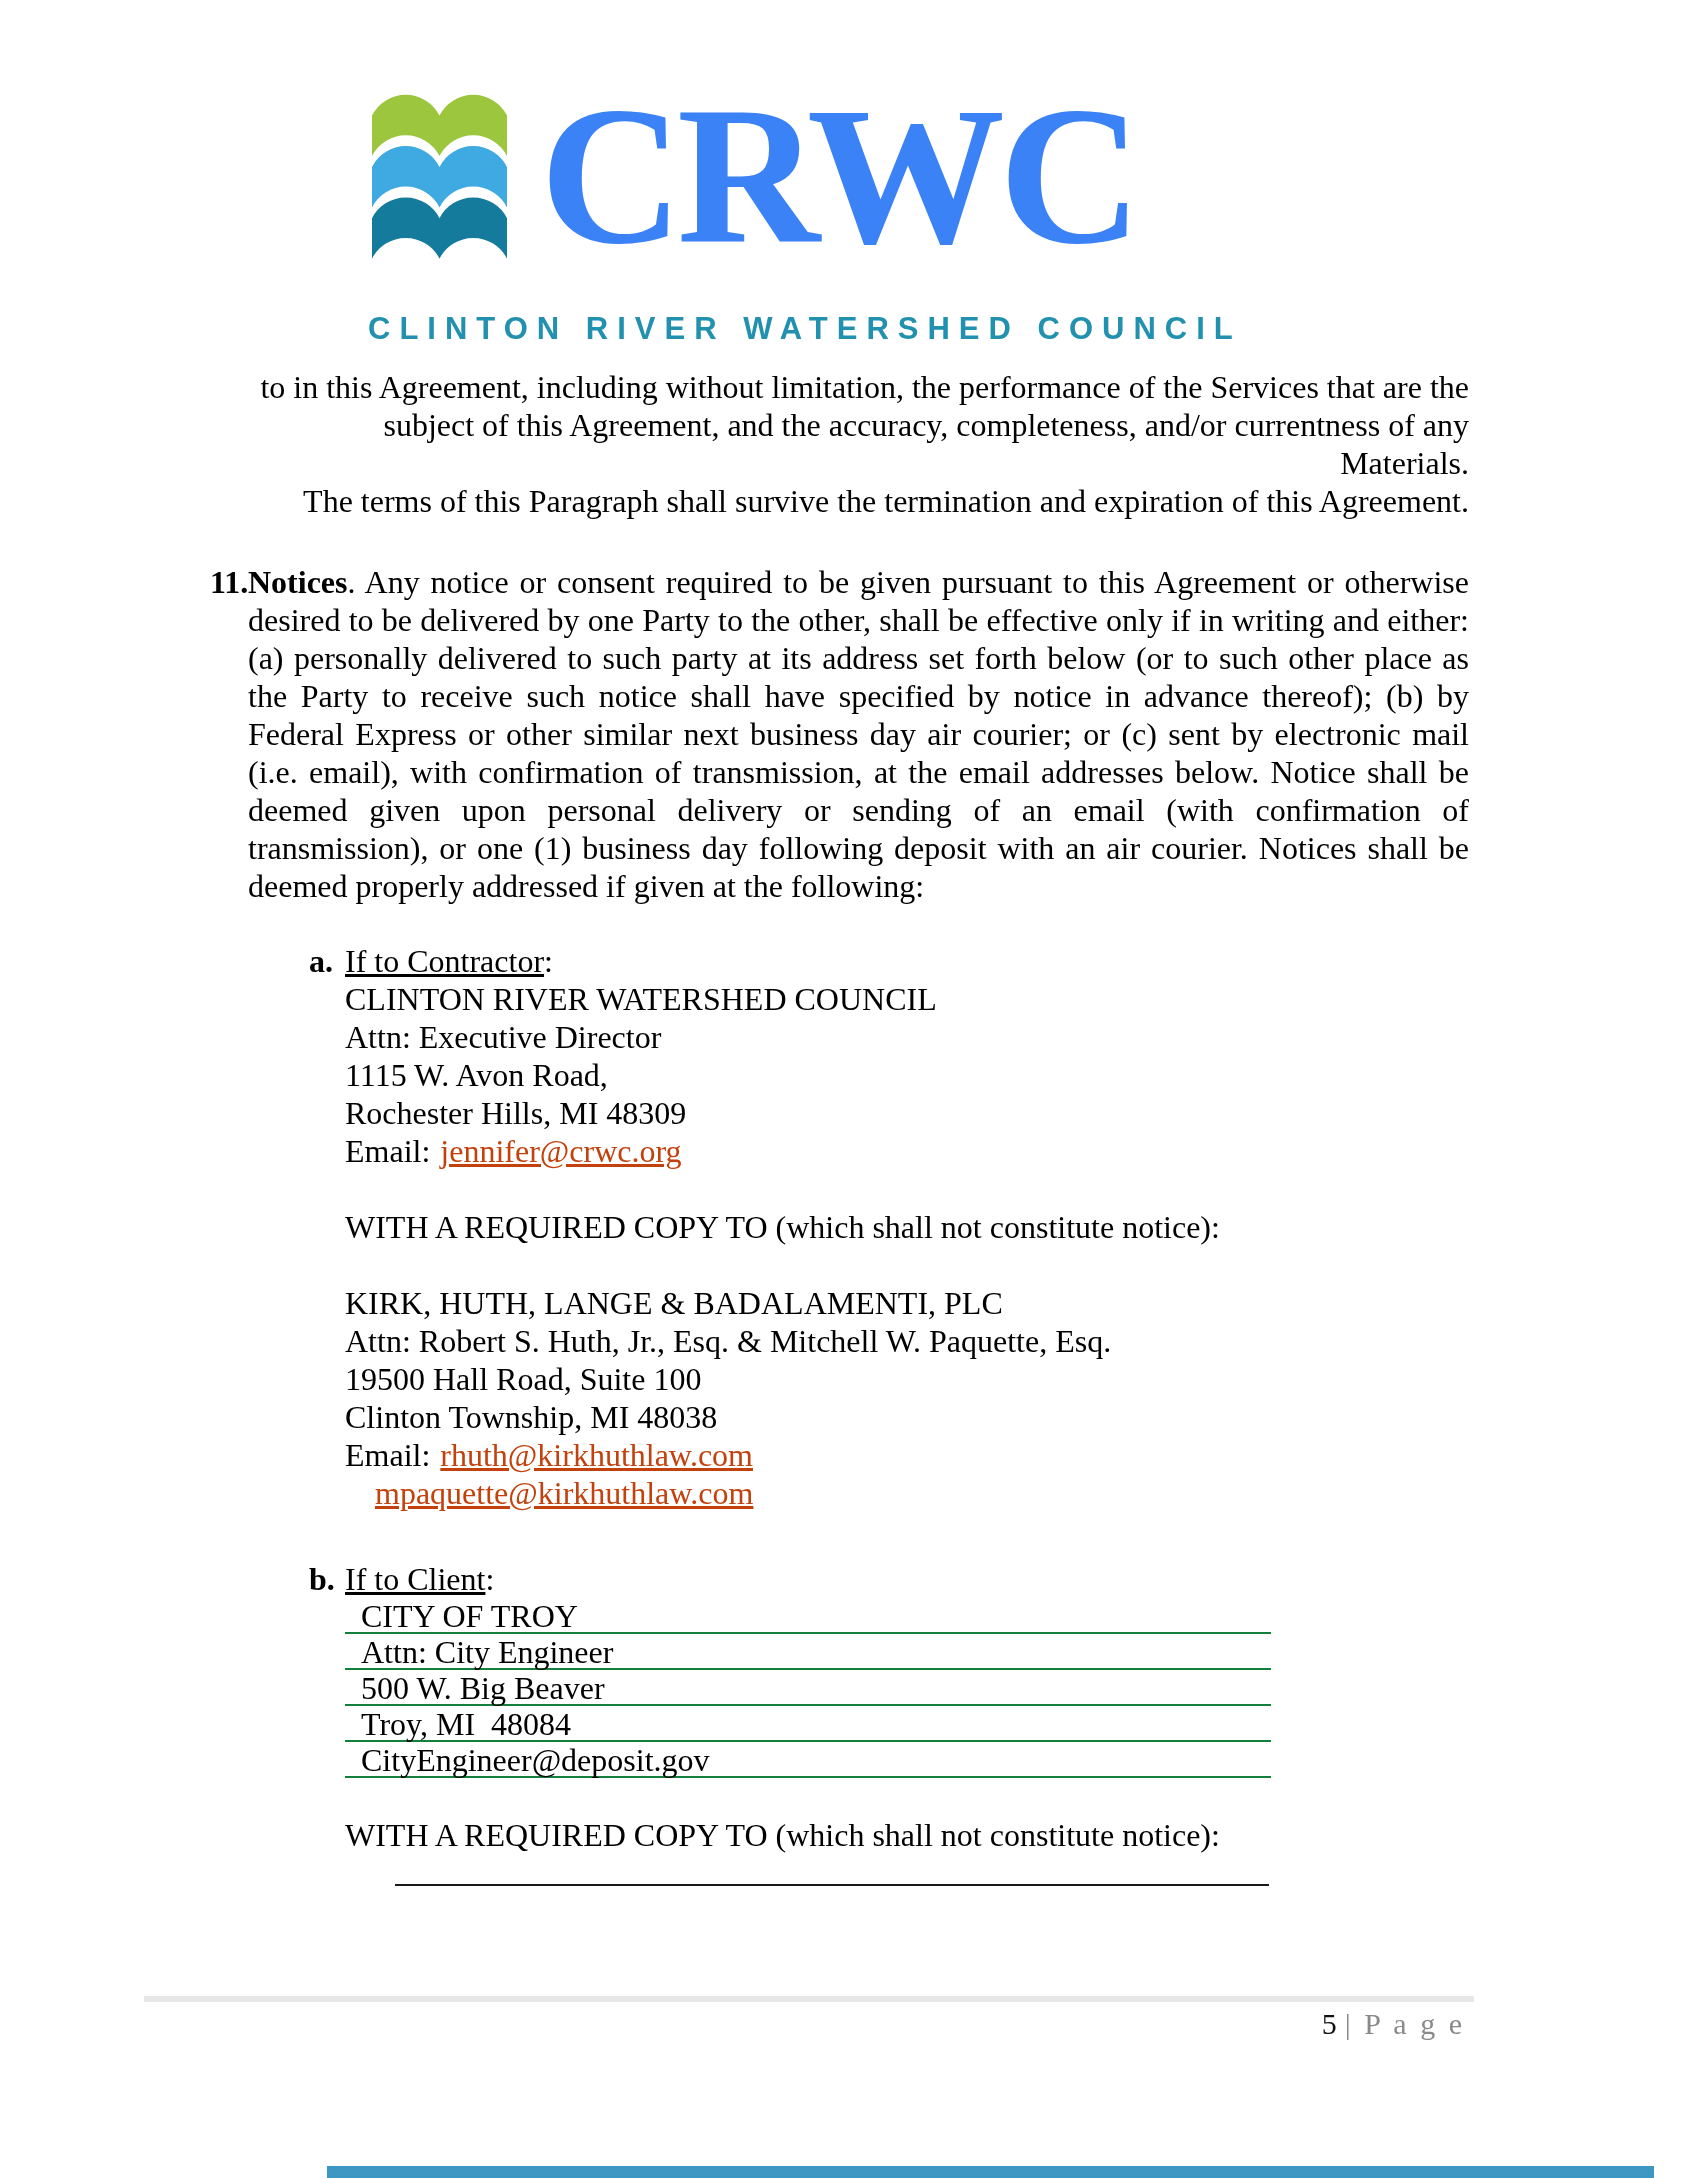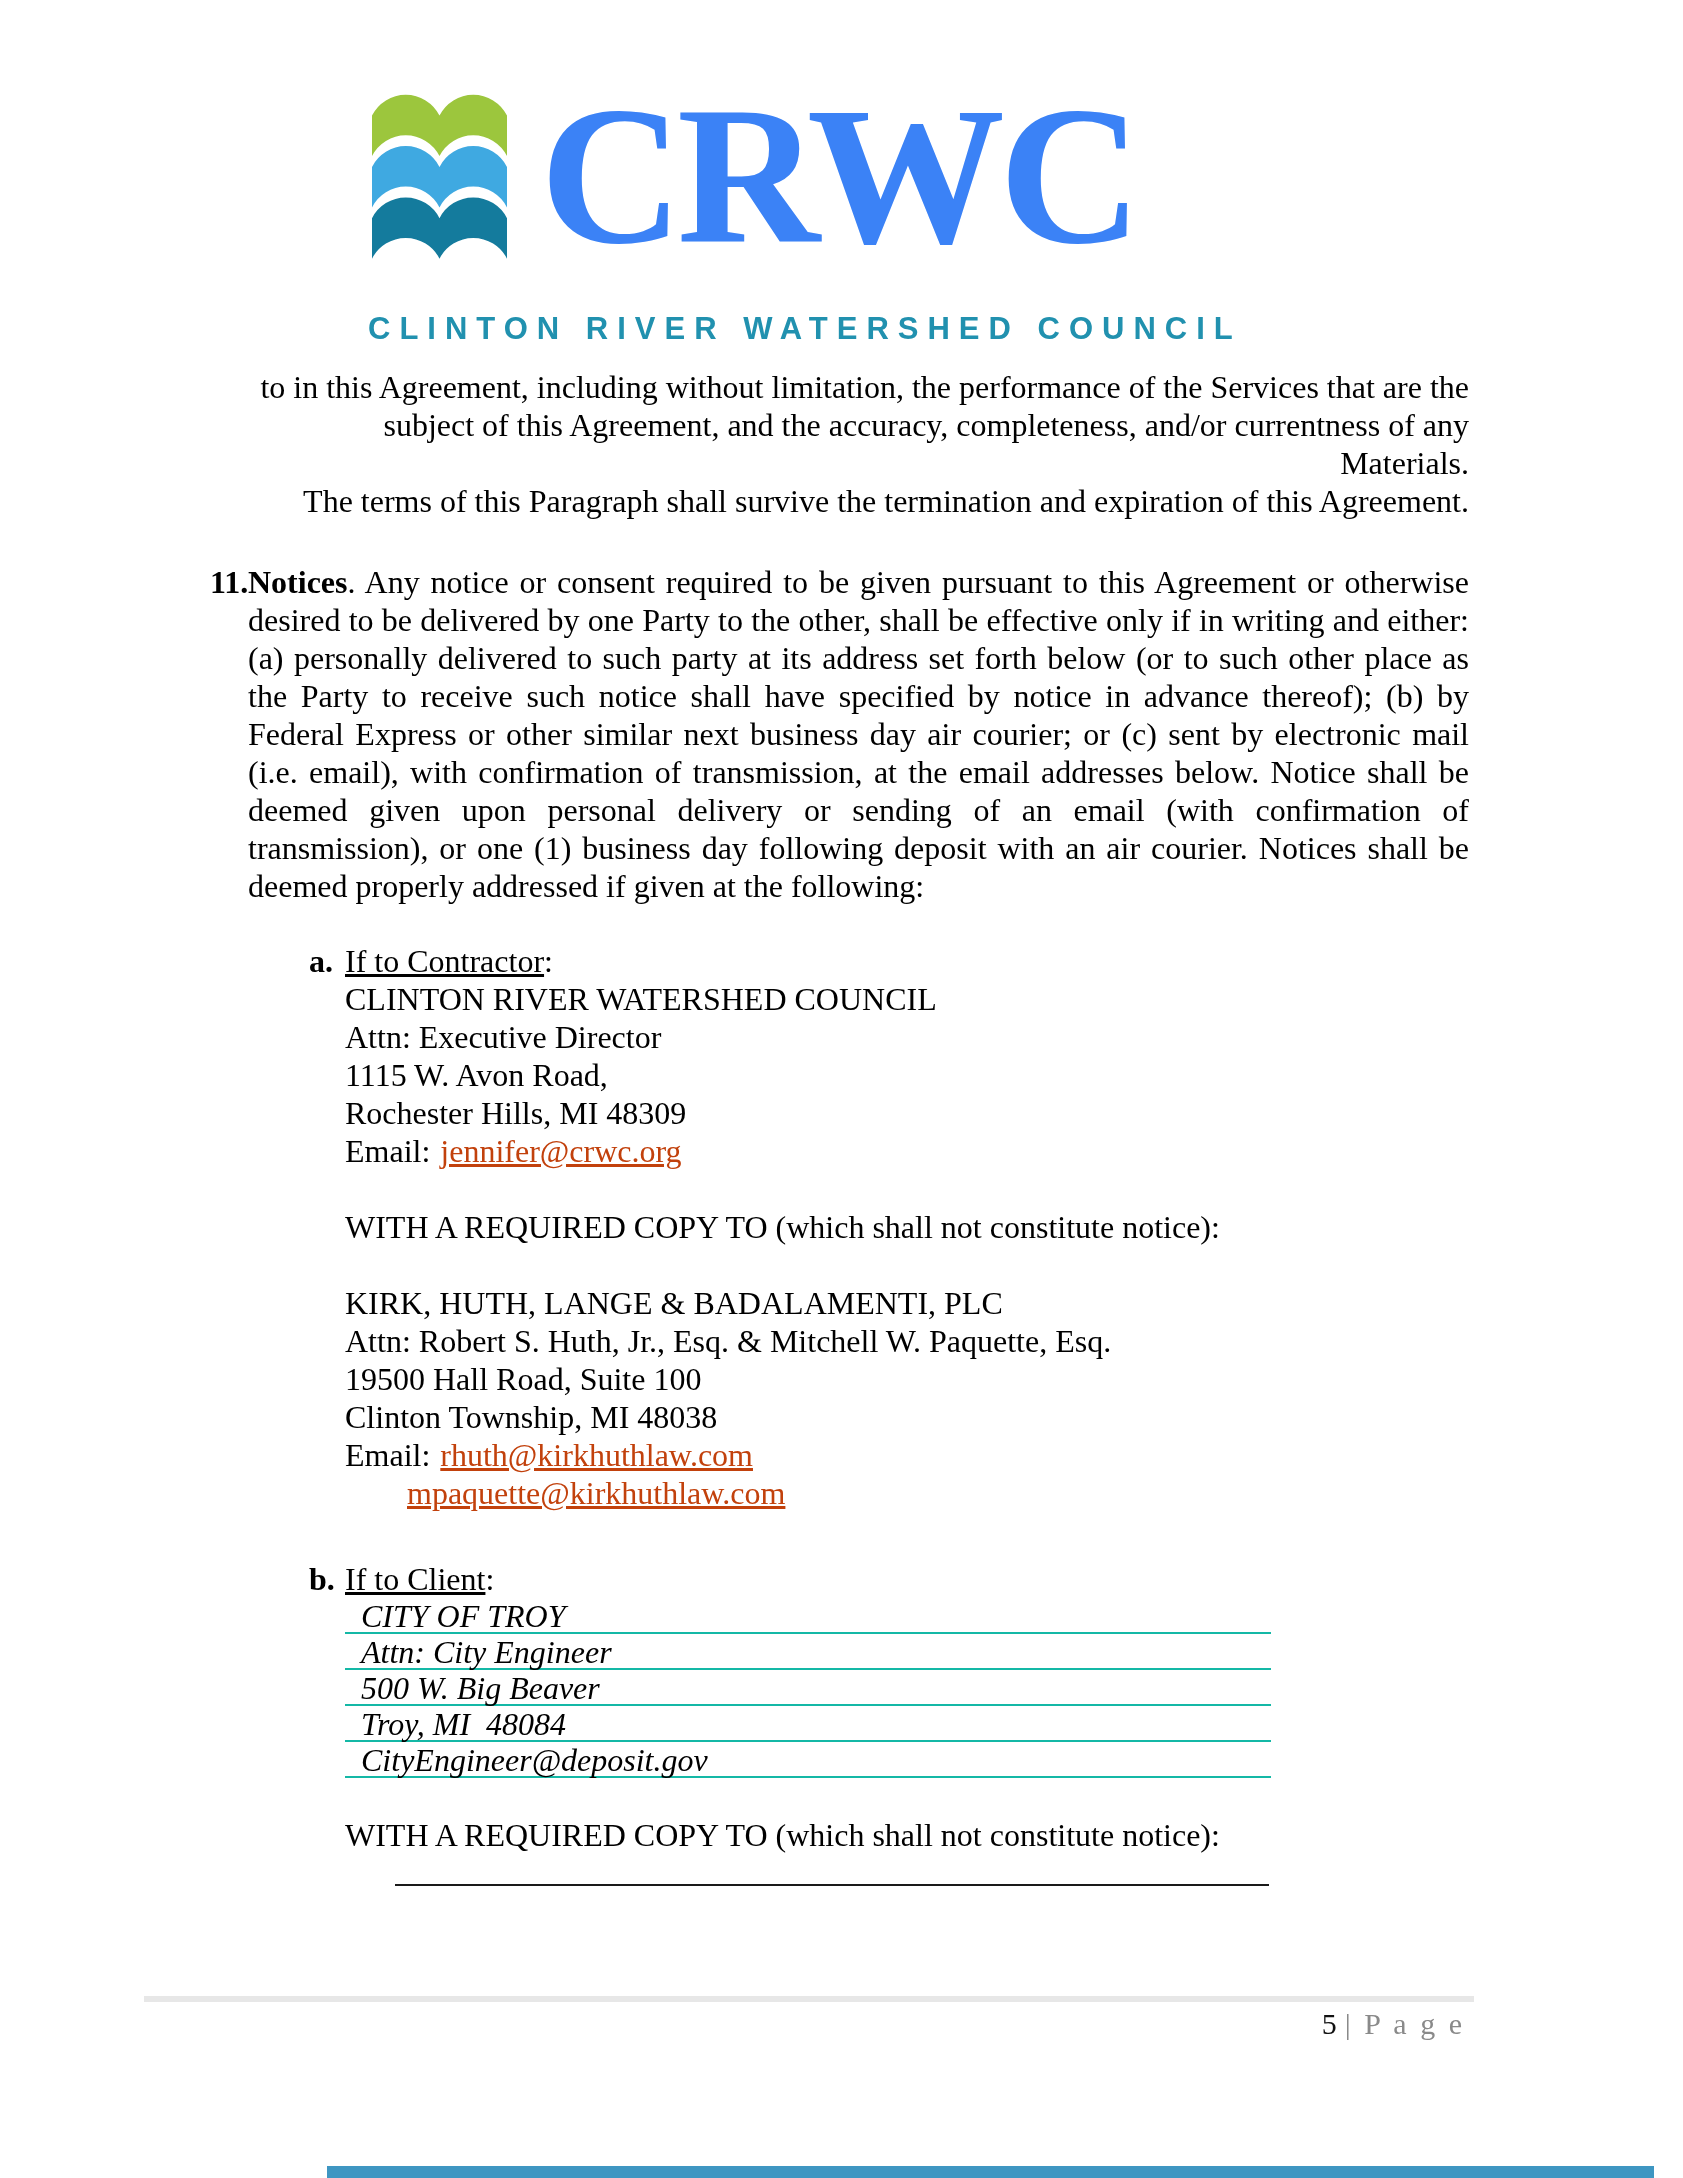--- a/index.html
+++ b/index.html
@@ -28,26 +28,26 @@
   .hang-num{position:absolute;left:-38px;top:0;font-weight:bold;}
   .bold{font-weight:bold;}
   .sub{position:relative;margin-left:97px;}
   .sub-a{margin-top:37px;}
   .sub-b{margin-top:48px;}
   .letter{position:absolute;left:-36px;top:0;font-weight:bold;}
   .u{text-decoration:underline;}
   .addr-line{white-space:pre;}
   .email-label{margin-right:10px;}
   .email-link{color:#c2410c;text-decoration:underline;}
-  .email-indent{margin-left:62px;}
+  .email-indent{margin-left:30px;}
   .copy-note{margin-top:38px;}
   .firm{margin-top:38px;}
   .client-row{
-    width:926px;height:36px;line-height:36px;border-bottom:2px solid #14b8a6;
-    padding-left:16px;white-space:pre;box-sizing:border-box;overflow:visible;font-style:italic;
+    width:926px;height:36px;line-height:36px;border-bottom:2px solid #15803d;
+    padding-left:16px;white-space:pre;box-sizing:border-box;overflow:visible;
   }
   .client-row.first{margin-top:0;}
   .blank-line{margin-top:6px;margin-left:50px;width:874px;height:24px;border-bottom:2px solid #1a1a1a;}
   
   .footer-rule{position:absolute;left:144px;top:1996px;width:1330px;height:6px;background:#E7E7E7;}
   .footer-text{position:absolute;top:2006px;right:218px;font-size:30px;line-height:36px;white-space:nowrap;}
   .footer-text .pnum{color:#111;}
   .footer-text .plabel{color:#8a8a8a;letter-spacing:3px;margin-left:8px;}
   .bottom-bar{position:absolute;left:327px;top:2166px;width:1327px;height:12px;background:#3E96C2;}
 </style>

